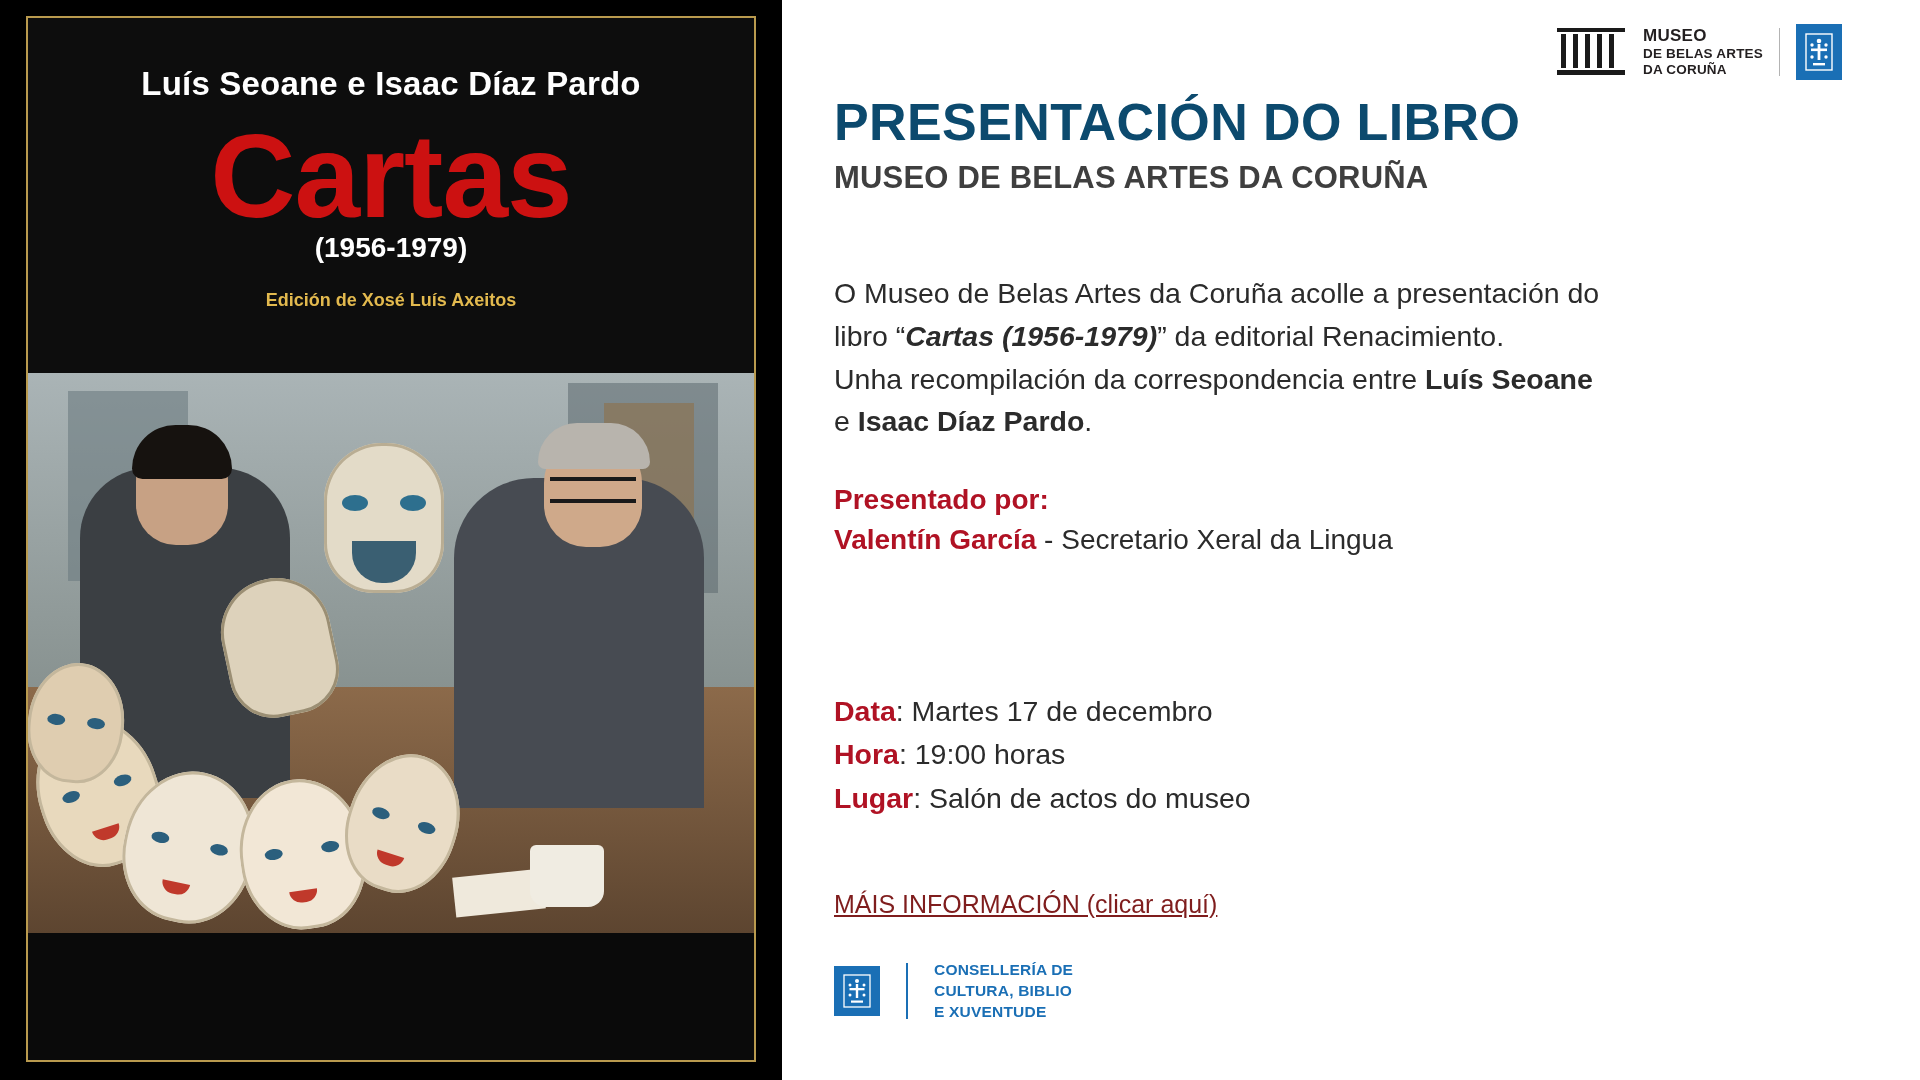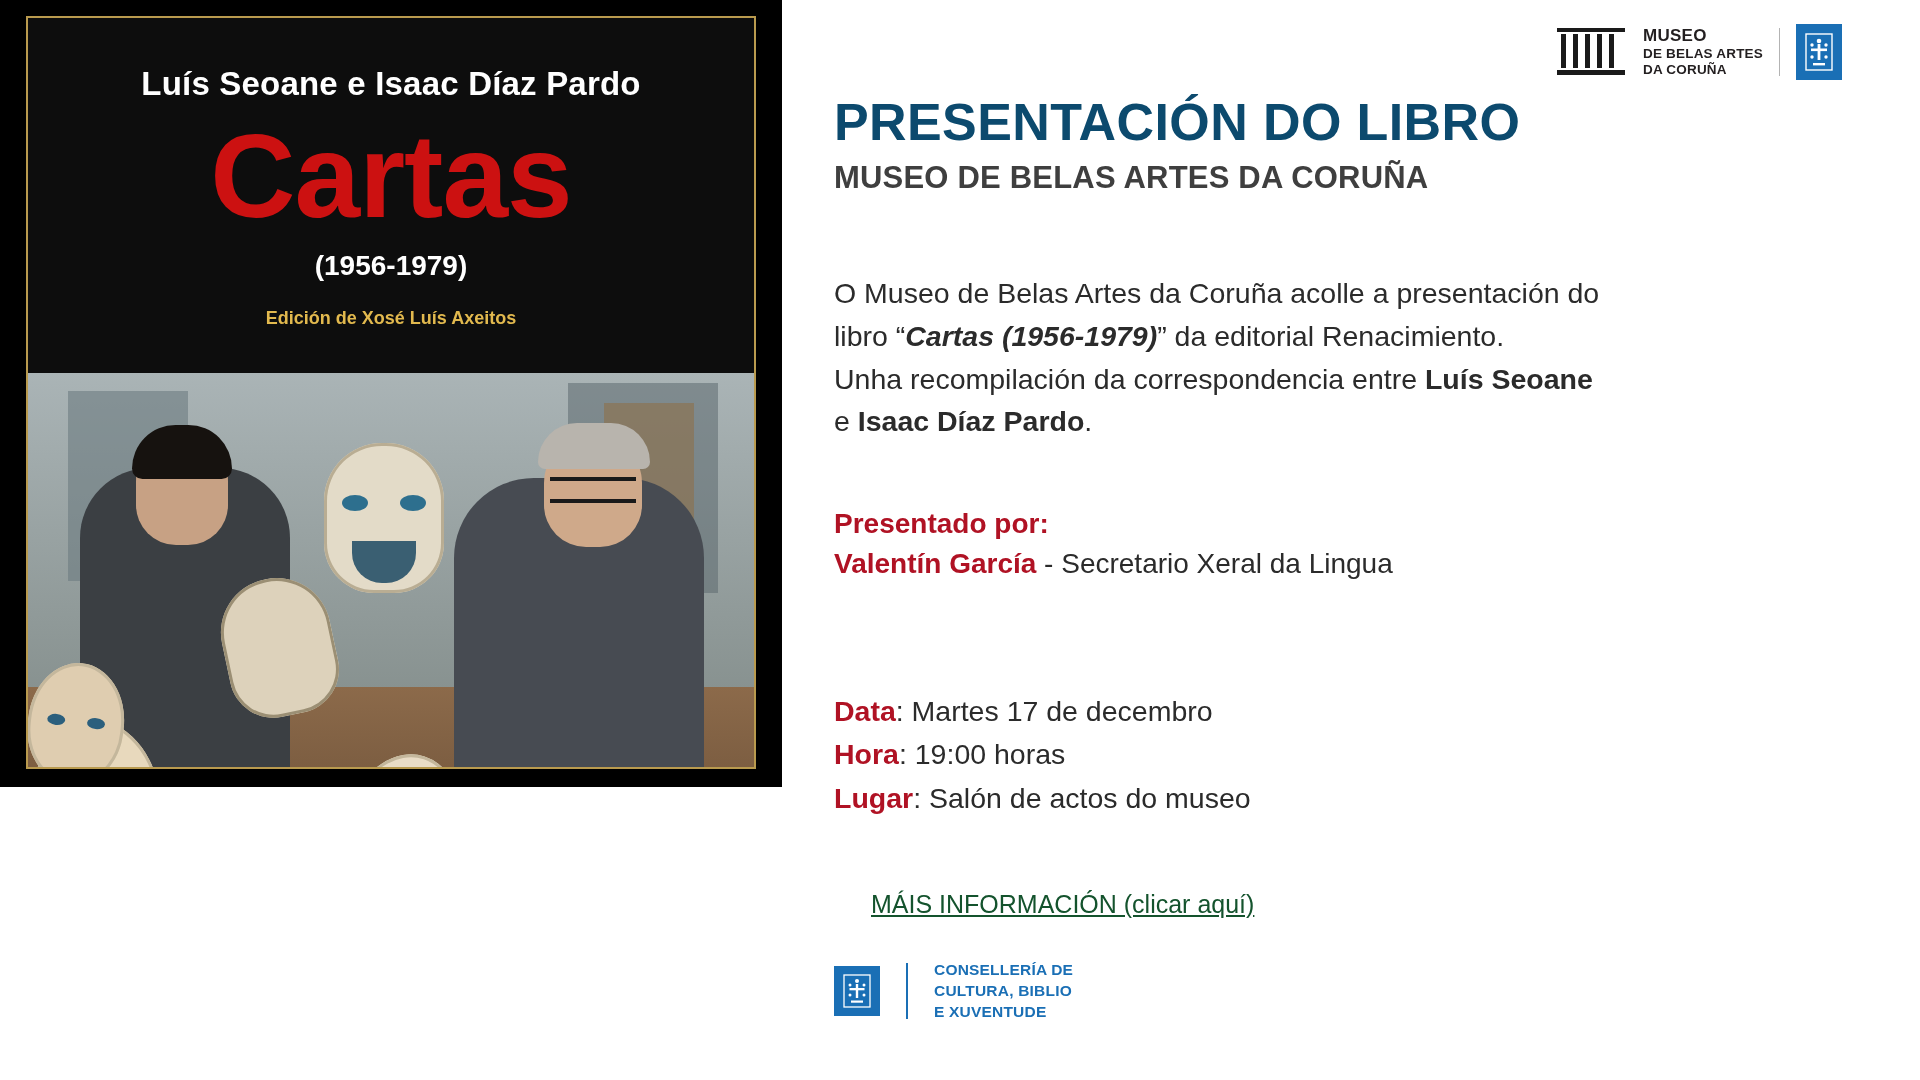--- a/index.html
+++ b/index.html
@@ -17,21 +17,21 @@
     width: 1920px;
     height: 1080px;
     background: #ffffff;
     display: flex;
     flex-direction: row;
   }
 
   
   .cover-panel {
     width: 782px;
-    height: 787px;
+    height: 1080px;
     background: #000000;
     position: relative;
     flex: 0 0 782px;
     overflow: hidden;
   }
   .cover-inner {
     position: absolute;
     left: 26px;
     top: 16px;
     right: 26px;
@@ -60,21 +60,21 @@
     font-size: 118px;
     font-weight: bold;
     line-height: 0.95;
     margin-top: 18px;
     letter-spacing: -1px;
   }
   .cover-years {
     color: #ffffff;
     font-size: 28px;
     font-weight: bold;
-    margin-top: 18px;
+    margin-top: 0;
   }
   .cover-editor {
     color: #e2b94e;
     font-size: 18px;
     font-weight: bold;
     margin-top: 26px;
   }
 
   
   .cover-photo {
@@ -260,21 +260,21 @@
     font-size: 28.5px;
     line-height: 1.5;
   }
   .body-block p { margin: 0; }
   .body-block .ital { font-style: italic; font-weight: bold; }
   .body-block b { font-weight: bold; }
 
   .presenters {
     position: absolute;
     left: 52px;
-    top: 504px;
+    top: 480px;
     width: 1050px;
     font-size: 28px;
     line-height: 1.42;
     color: #2b2b2b;
   }
   .presenters .red { color: #b01224; font-weight: bold; }
 
   .details {
     position: absolute;
     left: 52px;
@@ -283,24 +283,23 @@
     line-height: 1.52;
     color: #2b2b2b;
   }
   .details .red { color: #b01224; font-weight: bold; }
 
   .more-info {
     position: absolute;
     left: 52px;
     top: 890px;
     font-size: 25px;
-    color: #14532d;
+    color: #7f1d1d;
     text-decoration: underline;
     cursor: pointer;
-    margin-left: 37px;
   }
 
   .xunta-logo {
     position: absolute;
     left: 52px;
     top: 960px;
     display: flex;
     align-items: center;
     gap: 14px;
   }

